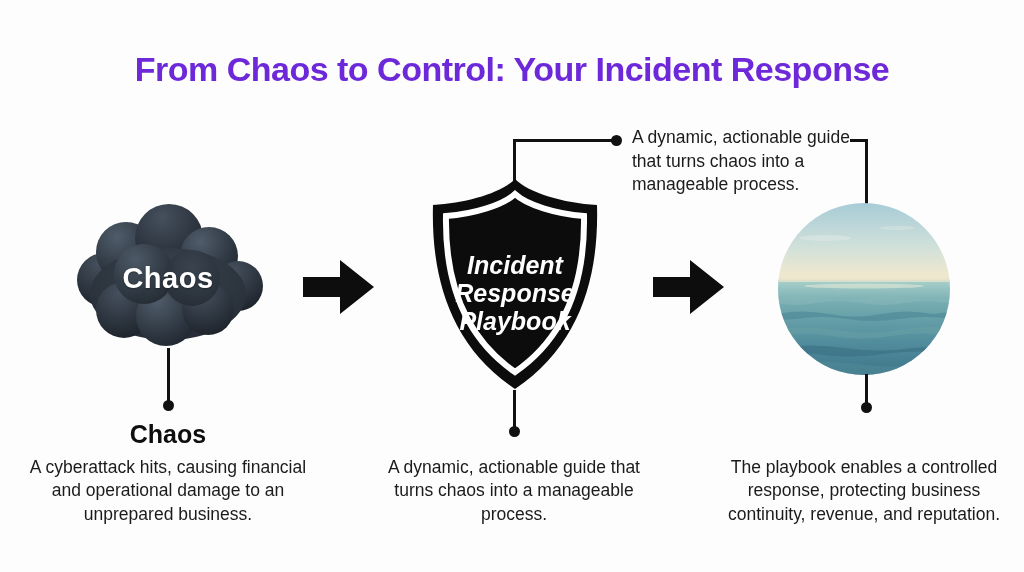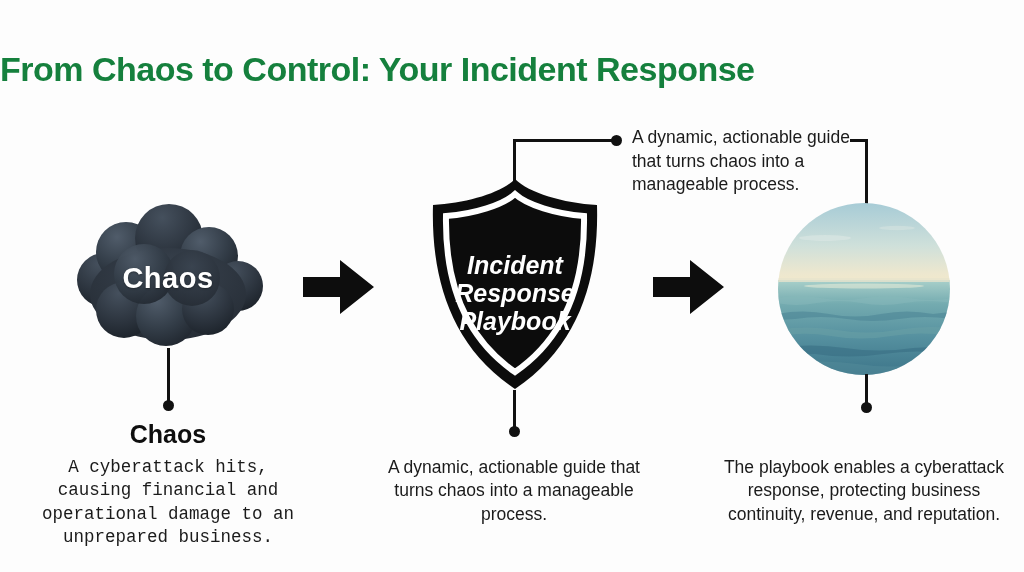--- a/index.html
+++ b/index.html
@@ -2,22 +2,22 @@
 <html><head>
 <meta charset="utf-8">
 <style>
   html,body{margin:0;padding:0;background:#e9e9e9;}
   .stage{
     position:relative;width:1024px;height:572px;margin:0 auto;
     background:#fdfdfd;overflow:hidden;
     font-family:"Liberation Sans","DejaVu Sans",sans-serif;color:#141414;
   }
   .title{
-    position:absolute;left:0;top:50px;width:1024px;text-align:left;
-    font-size:34px;font-weight:bold;letter-spacing:-0.5px;color:#15803d;
+    position:absolute;left:0;top:50px;width:1024px;text-align:center;
+    font-size:34px;font-weight:bold;letter-spacing:-0.5px;color:#6d28d9;
   }
   
   .line{position:absolute;background:#111;}
   .vline{width:3px;}
   .hline{height:3px;}
   .dot{position:absolute;width:11px;height:11px;border-radius:50%;background:#111;}
   
   .node-heading{
     position:absolute;font-size:25px;font-weight:bold;text-align:center;color:#0e0e0e;
   }
@@ -77,21 +77,21 @@
       <circle cx="78" cy="72" r="30" fill="url(#puffA)" opacity="0.9"></circle>
       <circle cx="126" cy="76" r="28" fill="url(#puffC)" opacity="0.9"></circle>
     </svg>
     <div class="cloud-label">Chaos</div>
   </div>
 
   <div class="line vline" style="left:167px;top:348px;height:54px;"></div>
   <div class="dot" style="left:163px;top:400px;"></div>
 
   <div class="node-heading" style="left:48px;top:420px;width:240px;">Chaos</div>
-  <div class="node-desc" style="left:28px;top:456px;width:280px;font-family:Liberation Mono, monospace;">A cyberattack hits, causing financial and operational damage to an unprepared business.</div>
+  <div class="node-desc" style="left:28px;top:456px;width:280px;">A cyberattack hits, causing financial and operational damage to an unprepared business.</div>
 
   <div class="arrow arrow-1">
     <svg width="72" height="66" viewBox="0 0 72 66">
       <polygon points="0,23 37,23 37,6 71,33 37,60 37,43 0,43" fill="#0d0d0d"></polygon>
     </svg>
   </div>
 
   <div class="line vline" style="left:513px;top:139px;height:44px;"></div>
   <div class="line hline" style="left:513px;top:139px;width:102px;"></div>
   <div class="dot" style="left:611px;top:135px;"></div>
@@ -150,15 +150,15 @@
         <path d="M0,128 Q30,123 60,128 T120,128 T174,126 L174,134 Q144,129 114,134 T54,134 T0,135 Z" fill="#69a0a6" opacity="0.55"></path>
         <path d="M0,146 Q34,141 68,146 T136,146 L174,144 L174,152 Q140,147 106,152 T38,152 L0,153 Z" fill="#396e83" opacity="0.6"></path>
         <path d="M10,162 Q45,157 80,162 T150,162 L174,160 L174,174 L0,174 Z" fill="#568d9c" opacity="0.45"></path>
       </g>
     </svg>
   </div>
 
   <div class="line vline" style="left:865px;top:374px;height:32px;"></div>
   <div class="dot" style="left:861px;top:402px;"></div>
 
-  <div class="node-desc" style="left:714px;top:456px;width:300px;">The playbook enables a cyberattack response, protecting business continuity, revenue, and reputation.</div>
+  <div class="node-desc" style="left:714px;top:456px;width:300px;">The playbook enables a controlled response, protecting business continuity, revenue, and reputation.</div>
 
 </div>
 
 </body></html>

